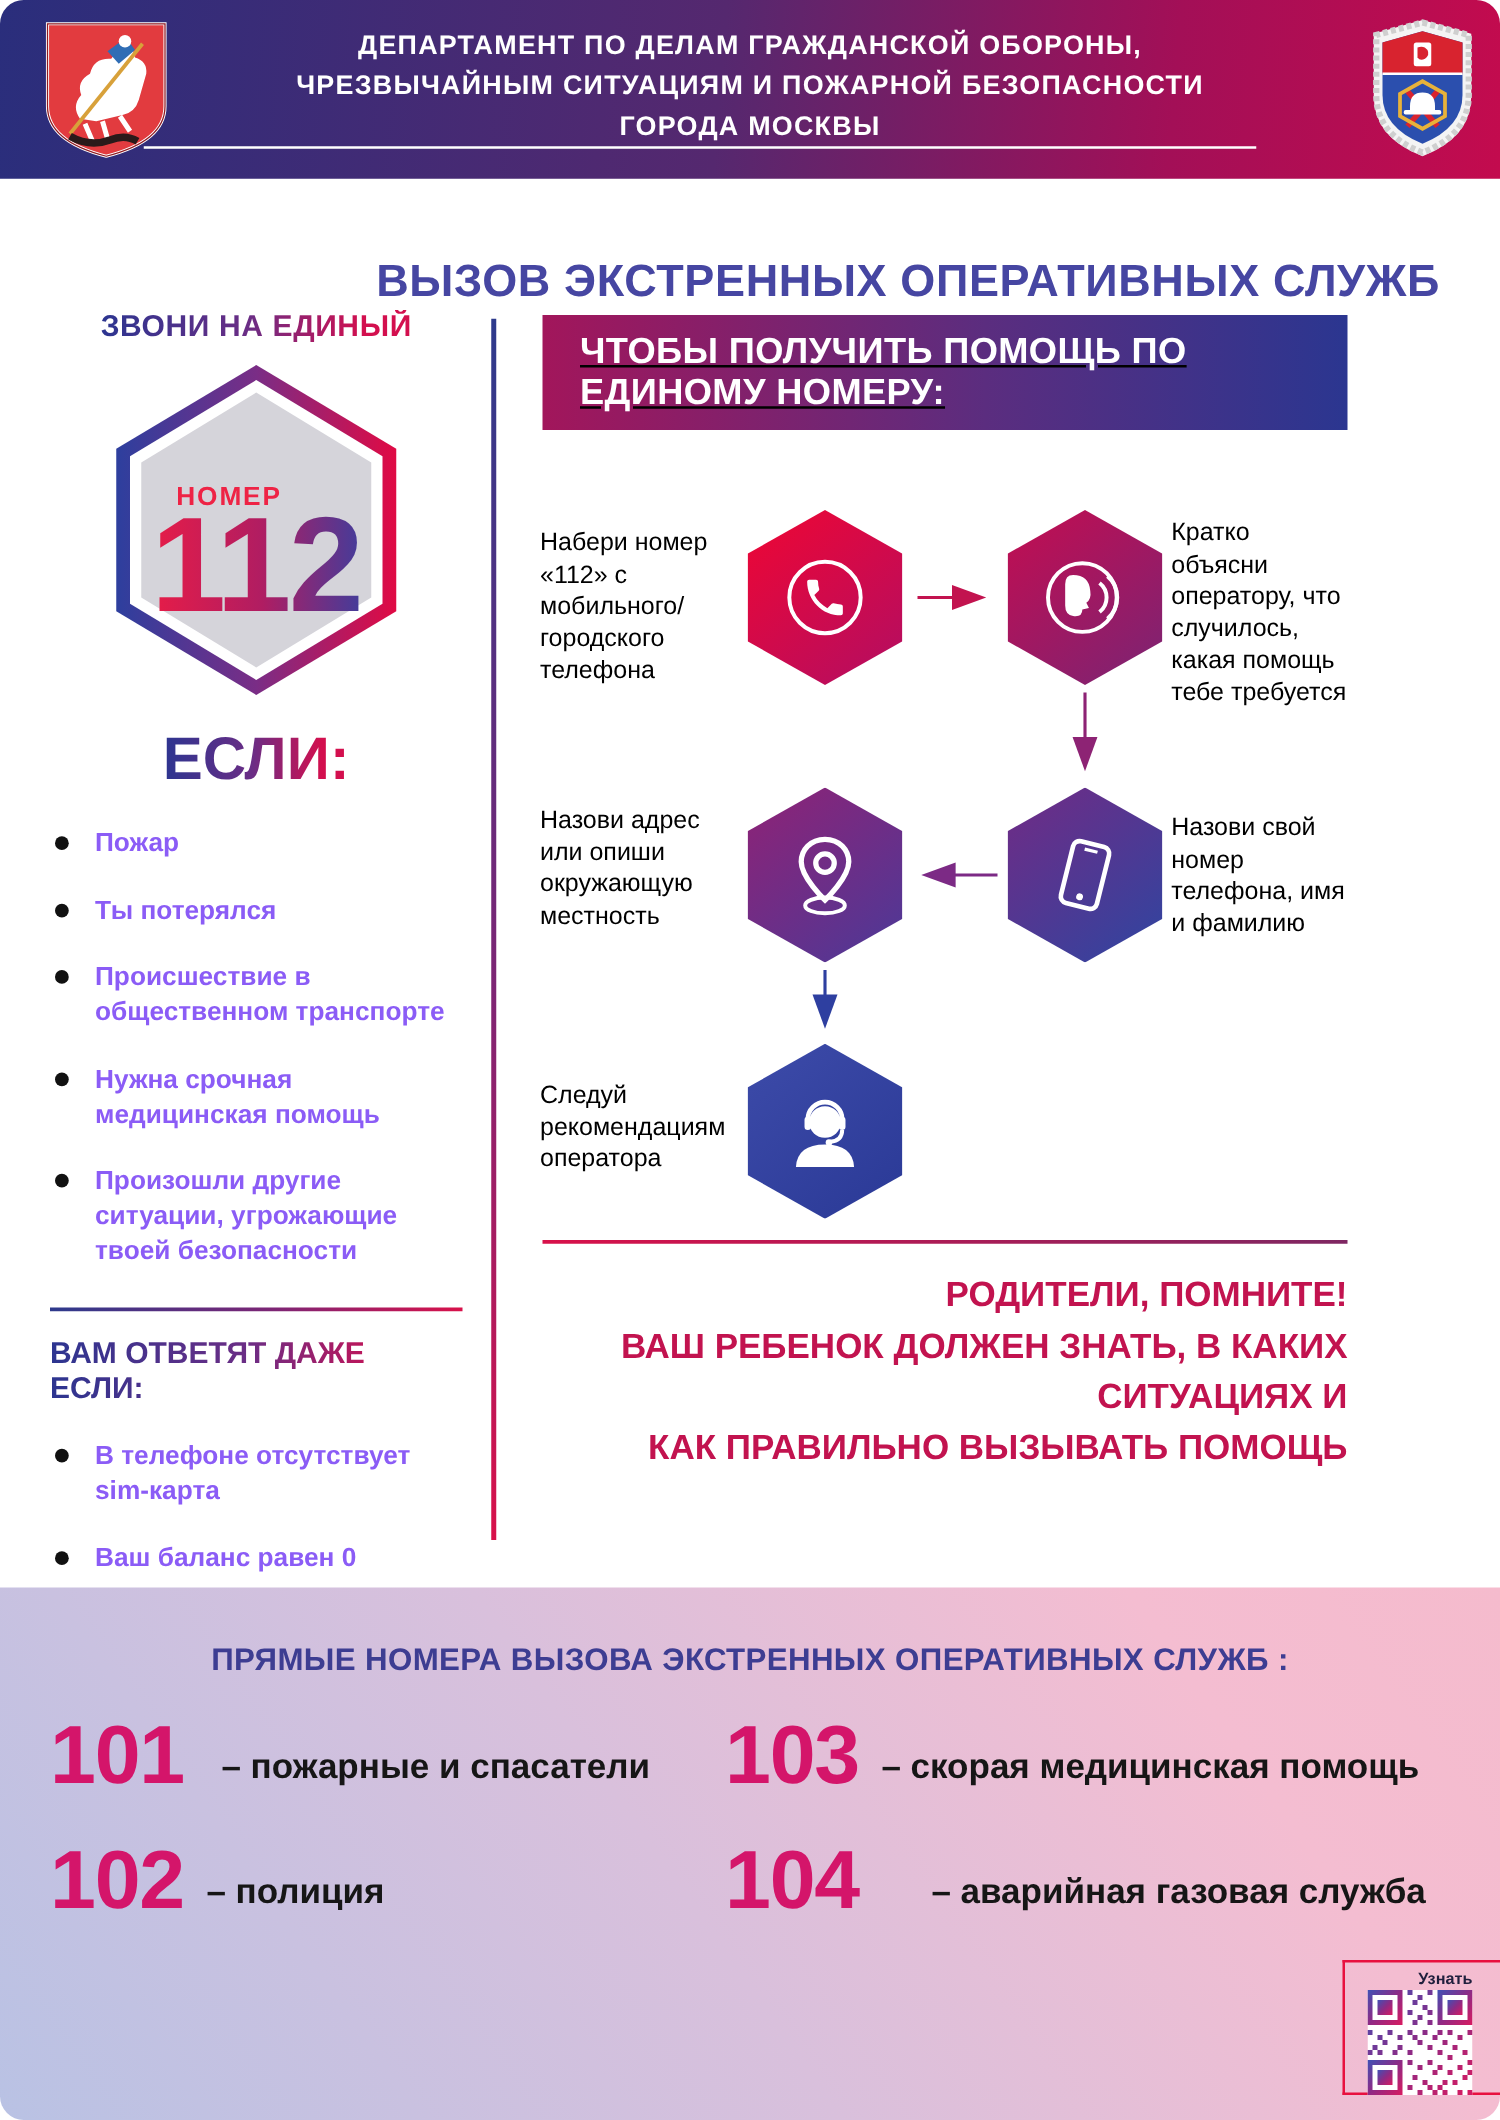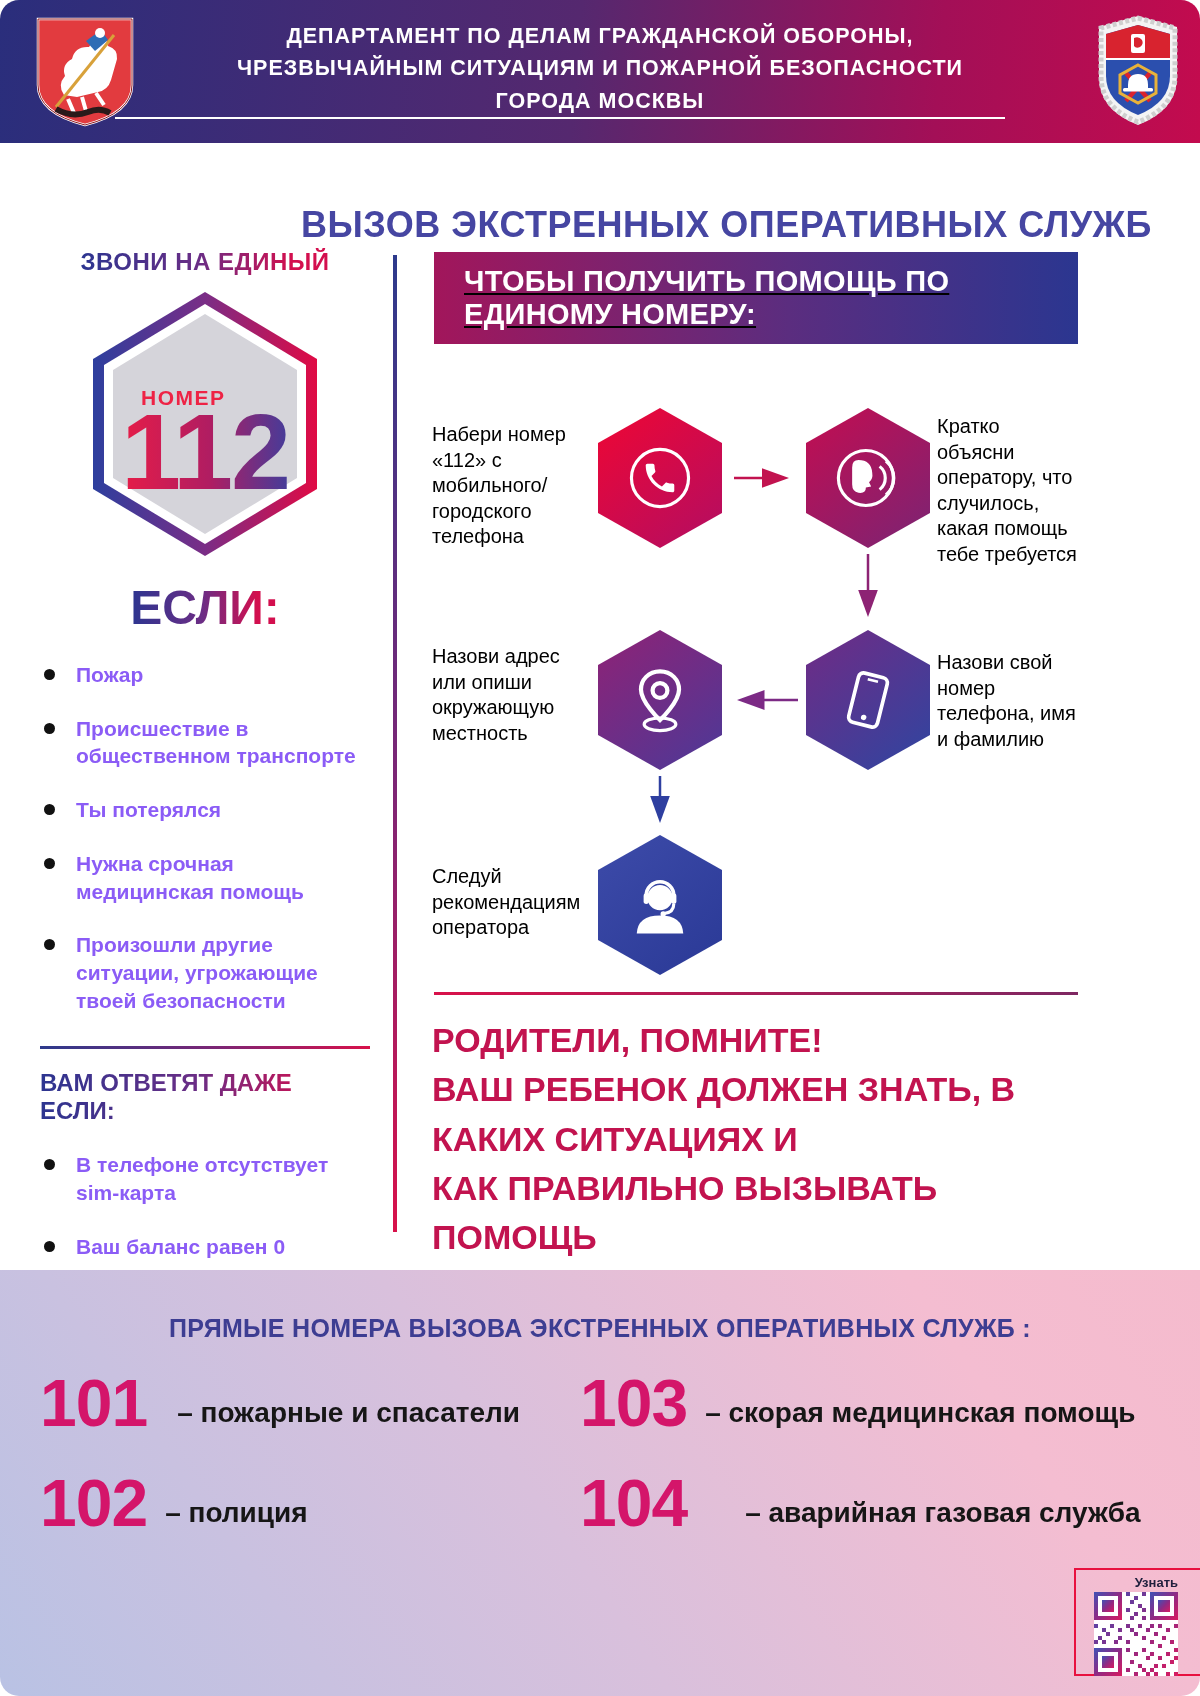--- a/index.html
+++ b/index.html
@@ -56,22 +56,22 @@
     clip-path:polygon(50% 0%,100% 25%,100% 75%,50% 100%,0% 75%,0% 25%);
     display:flex;align-items:center;justify-content:center;}
   .hex-phone{background:linear-gradient(140deg,#e90738 10%,#b80d5e 90%);}
   .hex-talk{background:linear-gradient(140deg,#c00e52 5%,#7e2372 95%);}
   .hex-pin{background:linear-gradient(140deg,#8c2377 5%,#4f3896 95%);}
   .hex-mobile{background:linear-gradient(140deg,#6e2c86 5%,#32449f 95%);}
   .hex-operator{background:linear-gradient(140deg,#3c4aa8 5%,#2b3a97 95%);}
   .flow-arrows{position:absolute;left:0;top:0;width:646px;height:740px;}
   .right-hr{position:absolute;left:2px;top:740px;width:644px;height:3px;
     background:linear-gradient(90deg,#d8114a 0%,#7e2762 100%);}
-  .parents-note{position:absolute;left:0;top:764px;width:646px;text-align:left;
-    color:#c2134f;font-size:34px;font-weight:800;line-height:1.45;}
+  .parents-note{position:absolute;left:0;top:764px;width:646px;text-align:right;
+    color:#c2134f;font-size:28px;font-weight:800;line-height:1.45;}
 
   
   .bottom-band{position:absolute;left:0;top:1270px;width:1200px;height:426px;
     background:linear-gradient(55deg,#b9c2e4 0%,#d9c0dc 45%,#f4bdd1 80%,#f5bbcd 100%);}
   .bottom-title{position:absolute;left:0;top:44px;width:1200px;text-align:center;
     color:#3d3d92;font-size:25px;font-weight:800;letter-spacing:.3px;}
   .number-item{position:absolute;display:flex;align-items:flex-end;}
   .number-big{font-size:66px;font-weight:800;color:#d4156a;line-height:.9;letter-spacing:-1px;}
   .number-label{font-size:28px;font-weight:bold;color:#161616;margin-left:18px;padding-bottom:4px;white-space:nowrap;}
   .ni-1{left:40px;top:104px;gap:12px;}
@@ -148,22 +148,22 @@
       <div class="hex112-nomer">НОМЕР</div>
       <div class="hex112-number">112</div>
     </div>
 
     <div class="if-label">
       <span class="gtext">ЕСЛИ:</span>
     </div>
 
     <ul class="blist">
       <li>Пожар</li>
+      <li>Ты потерялся</li>
       <li>Происшествие в общественном транспорте</li>
-      <li>Ты потерялся</li>
       <li>Нужна срочная медицинская помощь</li>
       <li>Произошли другие ситуации, угрожающие твоей безопасности</li>
     </ul>
 
     <hr class="left-hr">
 
     <div class="answer-label">
       <span class="gtext">ВАМ ОТВЕТЯТ ДАЖЕ ЕСЛИ:</span>
     </div>
 

